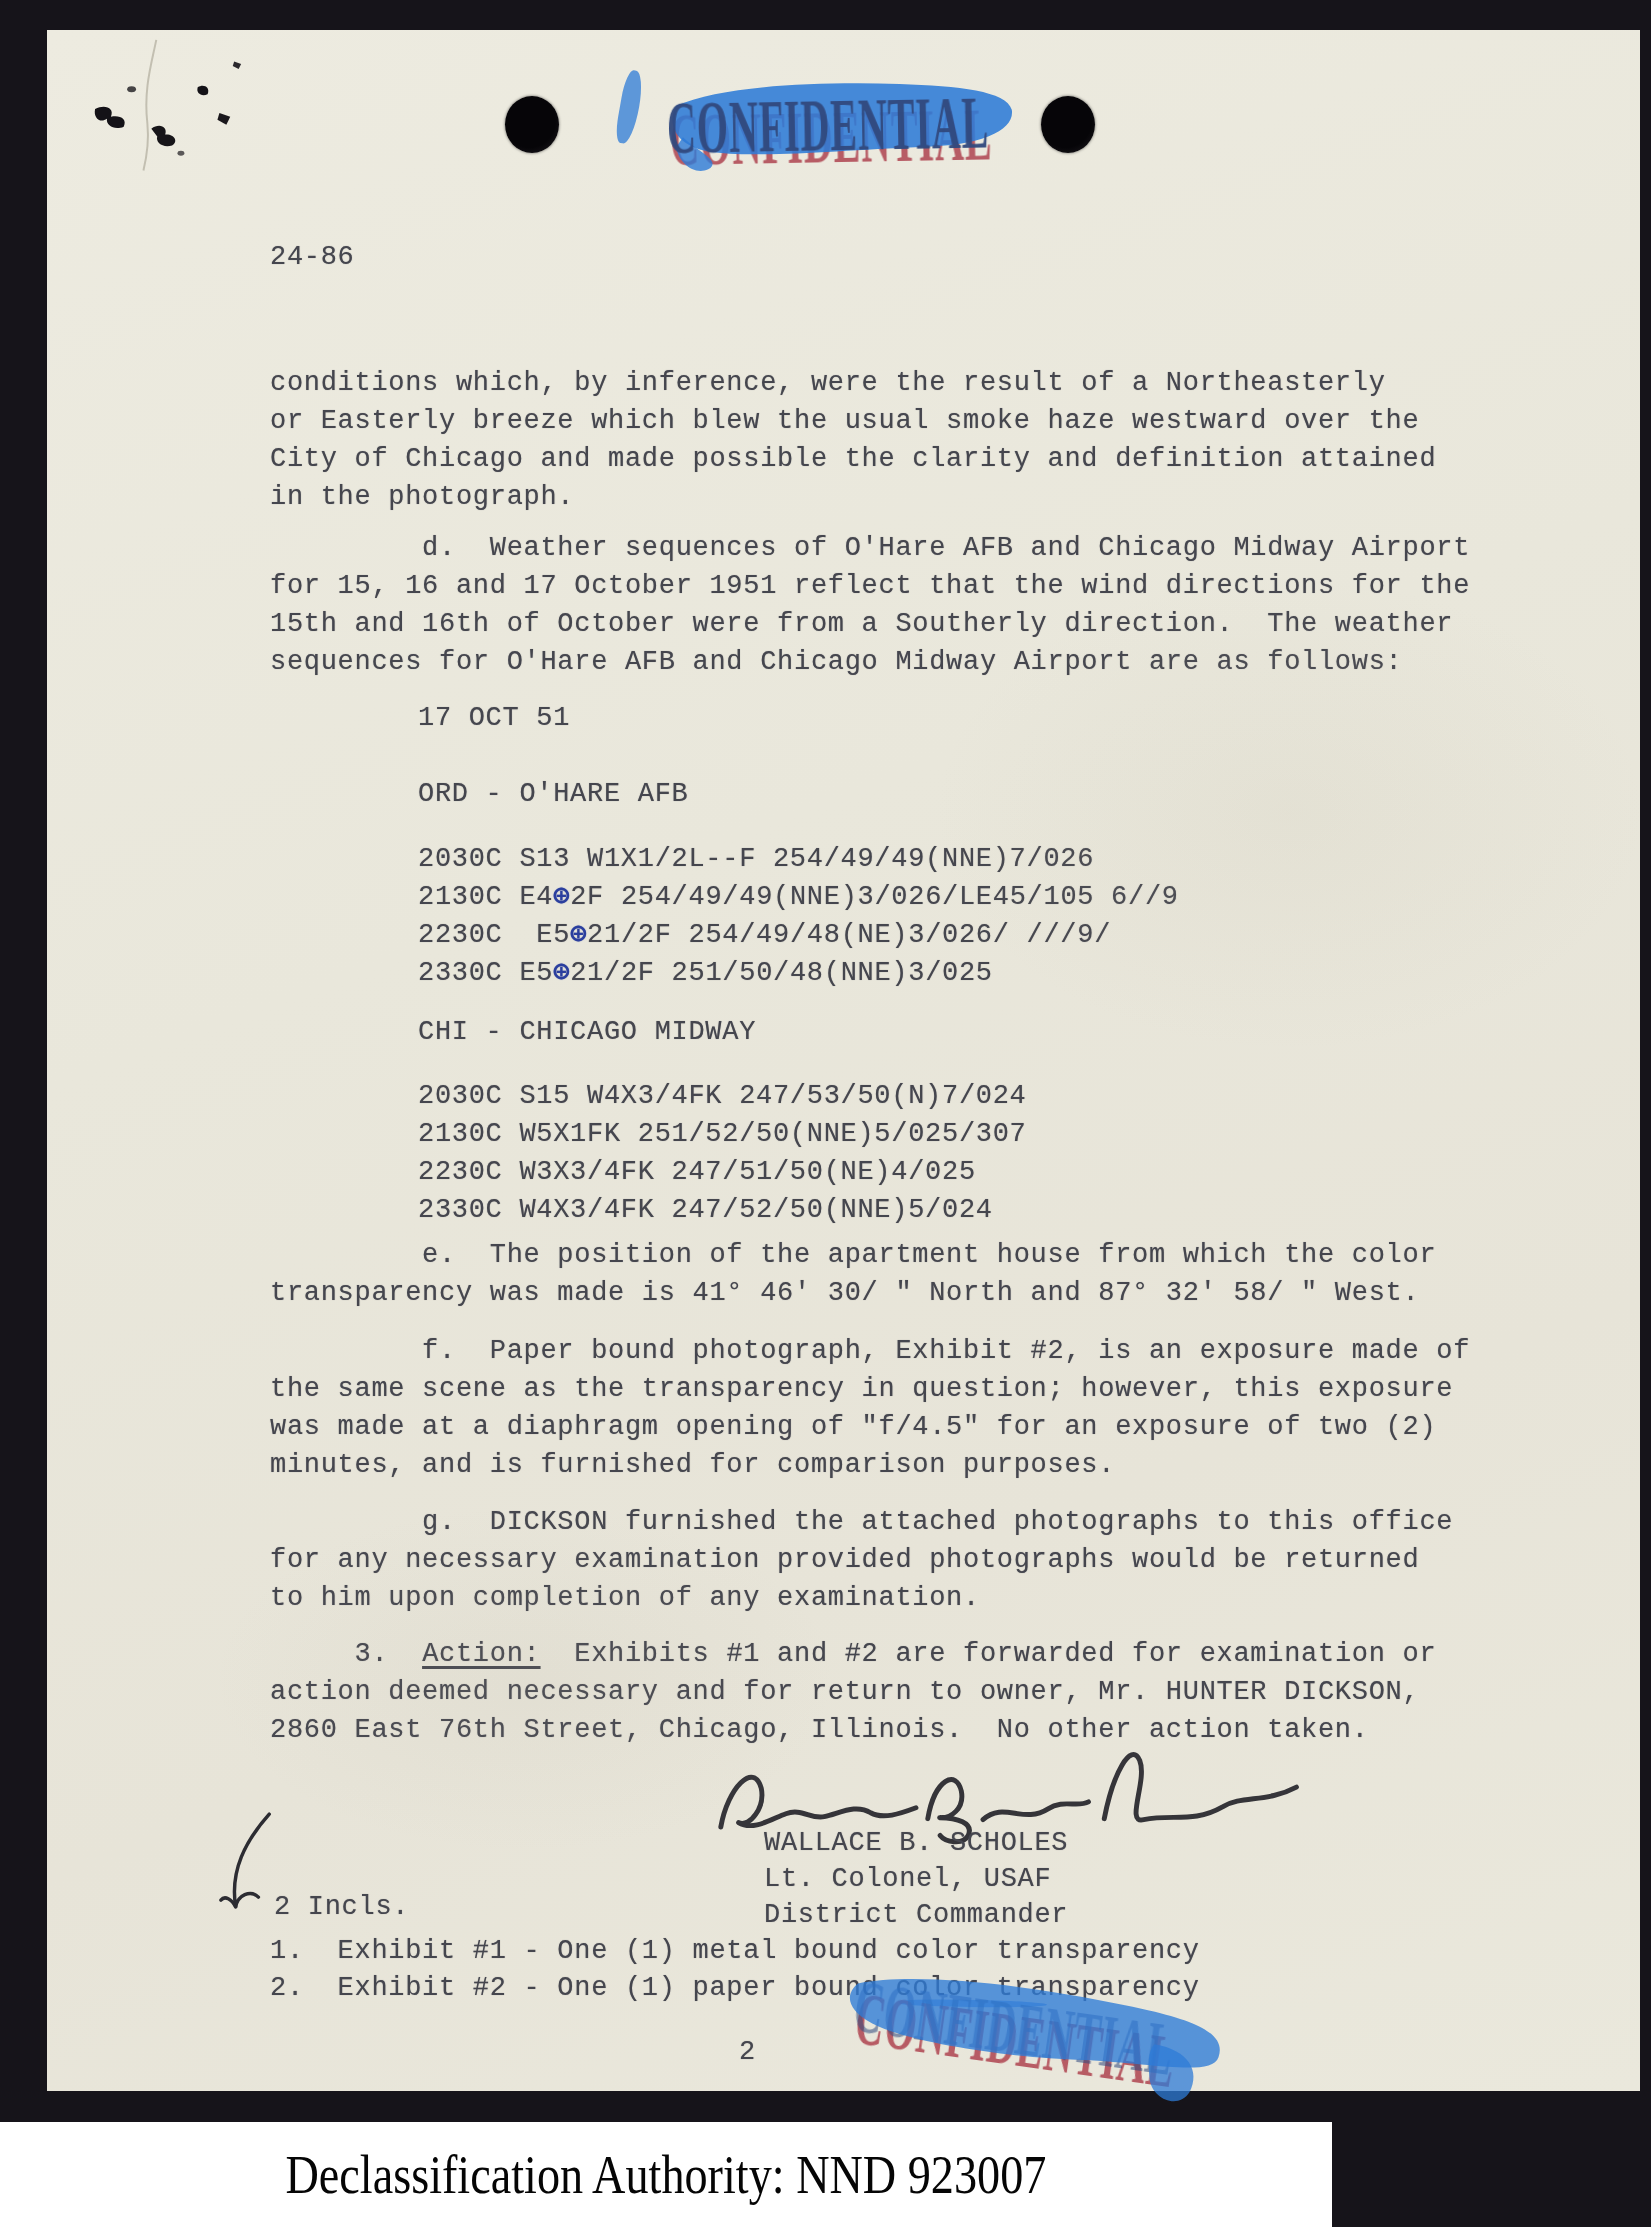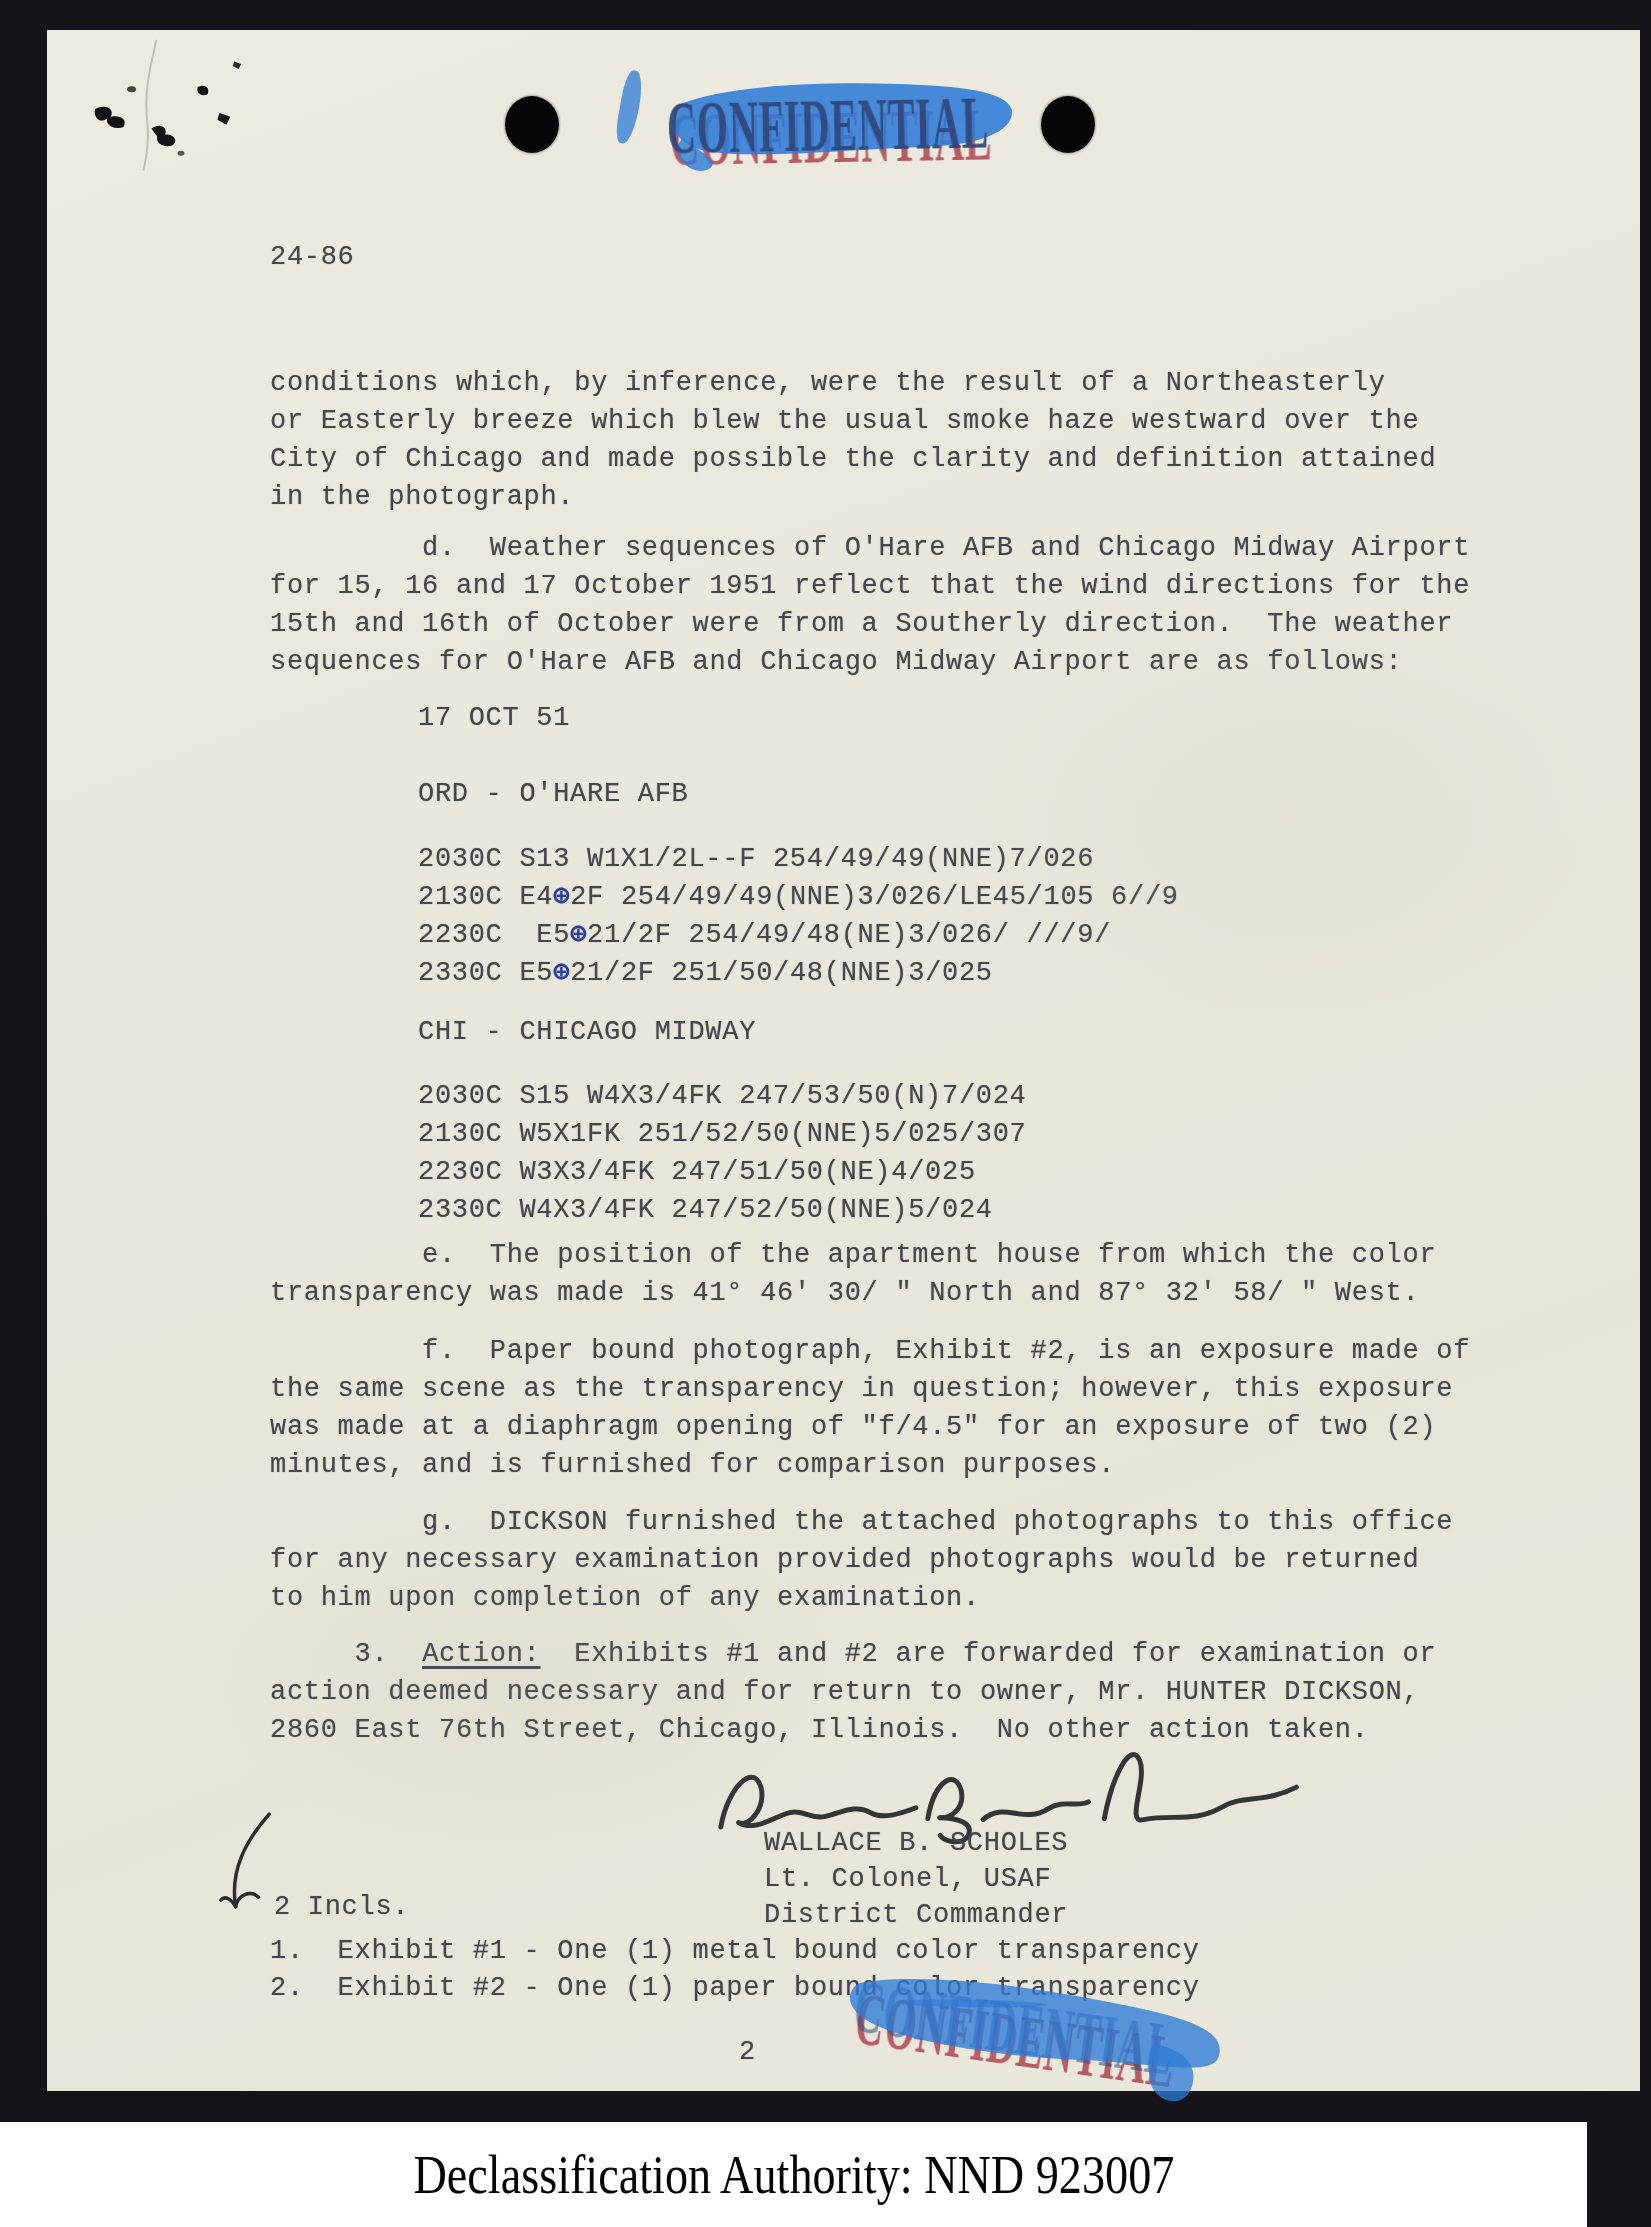--- a/index.html
+++ b/index.html
@@ -24,21 +24,21 @@
   
   .stamp{position:absolute;}
   .stamp-word{position:absolute;font-family:"Liberation Serif",serif;font-weight:bold;
     font-size:73px;letter-spacing:1.5px;transform:scaleX(.55);transform-origin:left center;white-space:nowrap;}
   .stamp-red{color:var(--stamp-red,#b24d58);opacity:.9;filter:blur(0.5px);}
   .stamp-navy{color:#31497e;opacity:.95;filter:blur(0.5px);}
   .stamp-navy.ghost{opacity:.55;}
   .swath{position:absolute;left:0;top:0;}
   
   .sig-svg{position:absolute;}
-  .banner{position:absolute;left:0;top:2122px;width:1587px;height:105px;background:#ffffff;
+  .banner{position:absolute;left:0;top:2122px;width:1332px;height:105px;background:#ffffff;
     display:flex;align-items:center;justify-content:center;}
   .banner-text{font-family:"Liberation Serif",serif;color:#050505;font-size:55px;
     transform:scaleX(.84);transform-origin:center;white-space:nowrap;}
   .blue-smudge{position:absolute;background:var(--blue-marker,#2d7bd7);opacity:.75;border-radius:45% 55% 60% 40%;}
 </style>
 </head>
 <body>
 
 <div class="page">
   <div class="paper">

